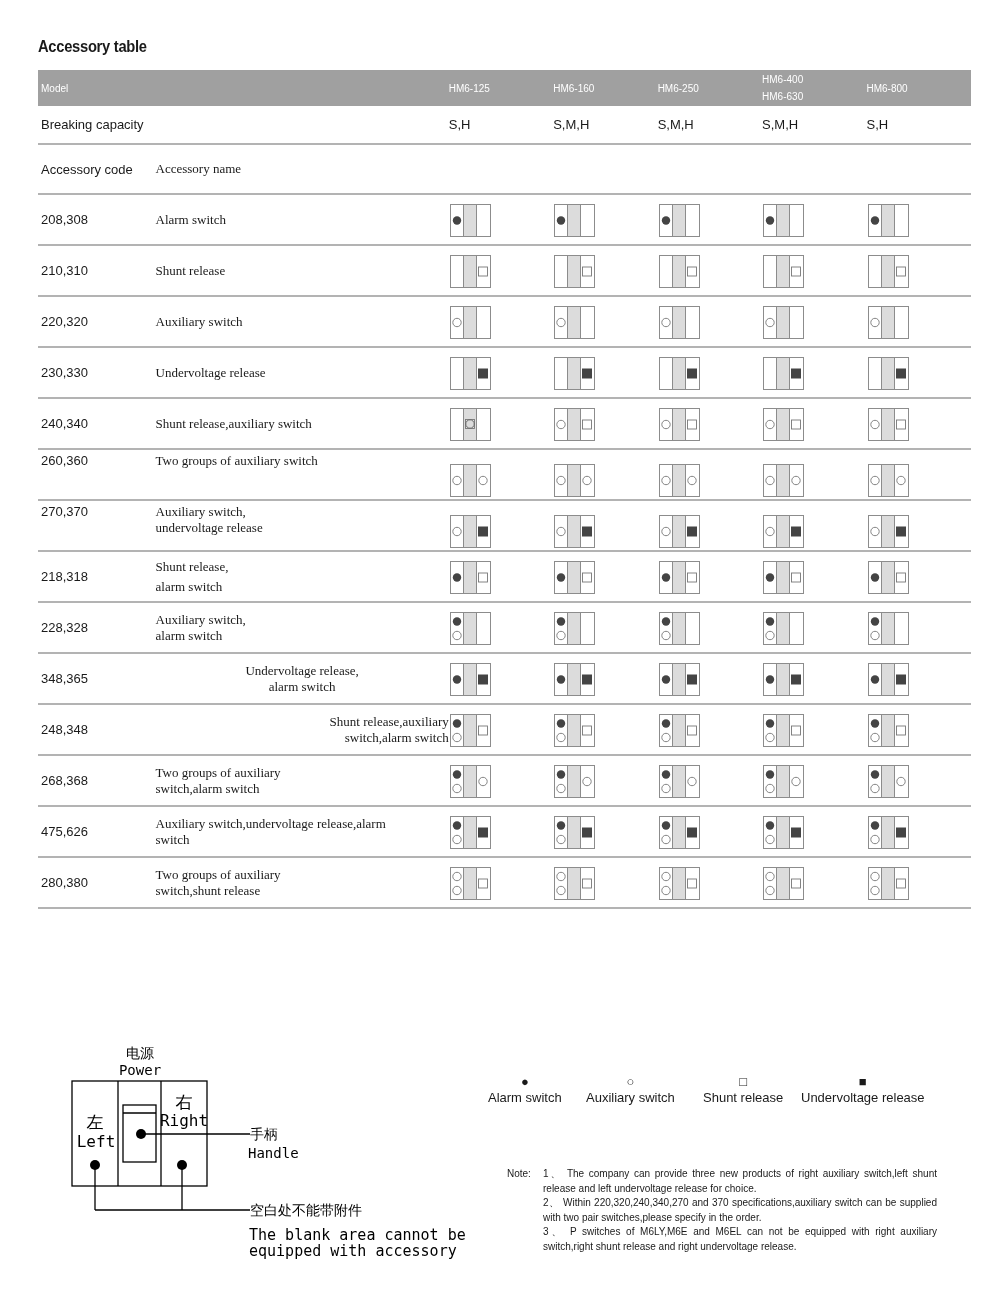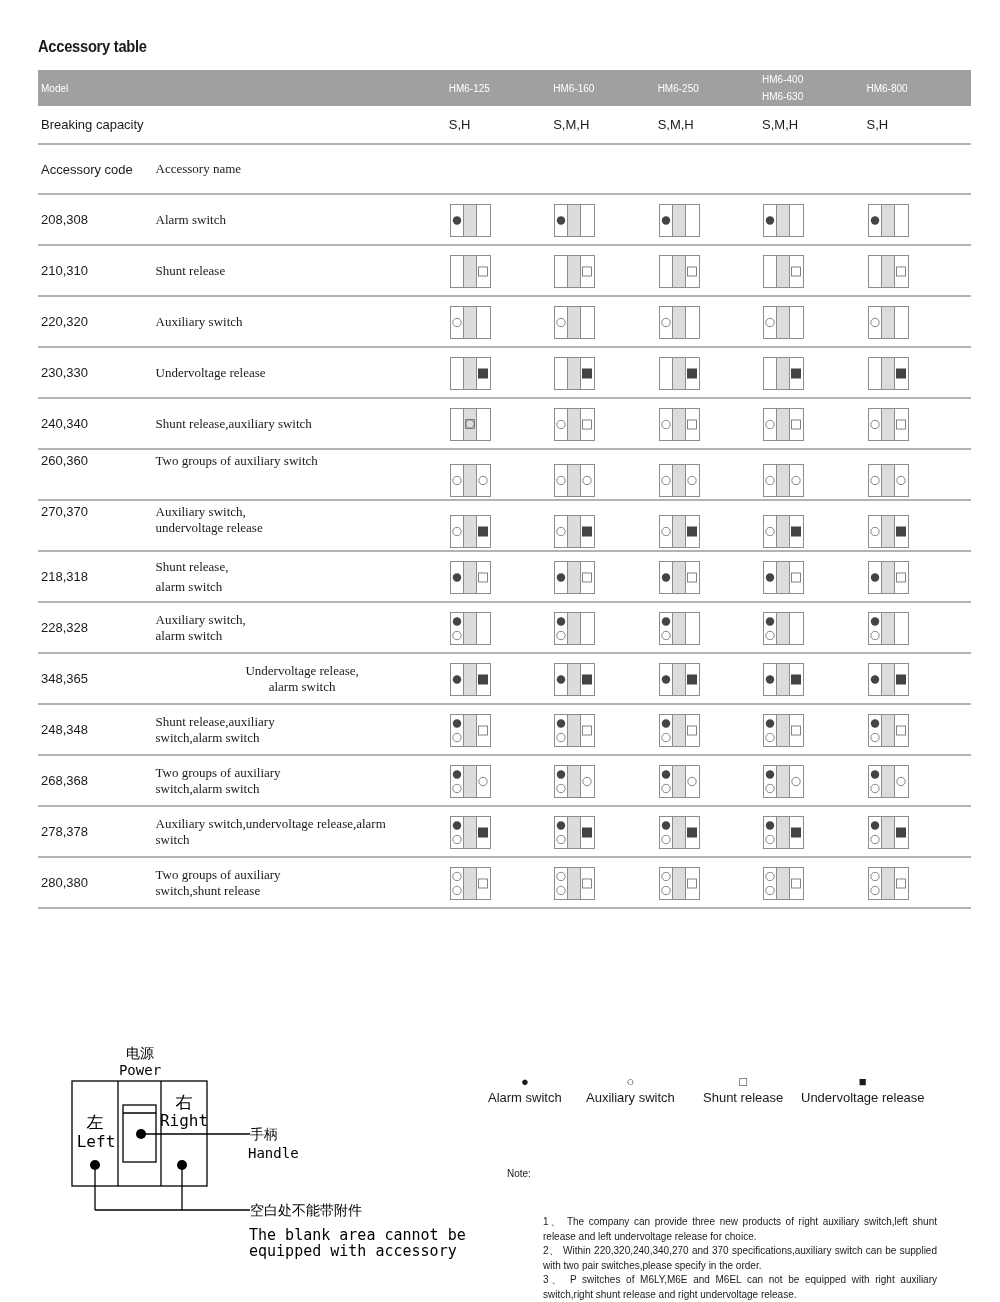--- a/index.html
+++ b/index.html
@@ -17,21 +17,21 @@
   td.c1 { width:292px;font-family:Liberation Serif, serif; }
   td.m { width:104px; }
   td.top { vertical-align:top !important; padding-top:3px !important; }
   .cell { position:relative; width:40px; height:32px; margin-left:1px; }
   .cell svg { display:block; }
   .legend { position:absolute; top:1074px; left:480px; width:460px; font-size:13px; }
   .leg-item { position:absolute; text-align:center; }
   .leg-sym { display:block; height:16px; font-size:13px; line-height:16px; }
   .note { position:absolute; left:507px; top:1167px; width:430px; font-size:10px; line-height:14.6px; text-align:justify; }
   .note .lbl { position:absolute; left:0; top:0; }
-  .note .items { margin-left:36px;margin-top:48px; }
+  .note .items { margin-left:36px; }
   .note .items div { text-align:justify; }
   .diag { position:absolute; left:60px; top:1040px; width:430px; height:230px; }
 </style>
 </head>
 <body>
 
 <div class="title">Accessory table</div>
 
 <table class="acc">
   <tbody id="tbody">
@@ -579,21 +579,21 @@
               <rect x="0.5" y="0.5" width="40" height="32" fill="#fff" stroke="#8c8c8c" stroke-width="1"></rect>
               <rect x="13.5" y="0.5" width="13" height="32" fill="#dcdcdc" stroke="#8c8c8c" stroke-width="1"></rect>
               <circle cx="7" cy="16.5" r="4.2" fill="#444444"></circle>
               <rect x="28" y="11.5" width="10" height="10" fill="#444444"></rect>
             </svg>
           </div>
         </td>
       </tr>
       <tr class="row r53">
         <td class="c0">248,348</td>
-        <td class="c1" style="white-space: pre-line; line-height: 16px;">Shunt release,auxiliary
+        <td class="c1" style="white-space: pre-line; line-height: 16px; text-align: right;">Shunt release,auxiliary
 switch,alarm switch</td>
         <td>
           <div class="cell">
             <svg width="41" height="33" viewBox="0 0 41 33">
               <rect x="0.5" y="0.5" width="40" height="32" fill="#fff" stroke="#8c8c8c" stroke-width="1"></rect>
               <rect x="13.5" y="0.5" width="13" height="32" fill="#dcdcdc" stroke="#8c8c8c" stroke-width="1"></rect>
               <circle cx="7" cy="9.5" r="4.2" fill="#444444"></circle>
               <circle cx="7" cy="23.5" r="4.2" fill="#fff" stroke="#777" stroke-width="0.9"></circle>
               <rect x="28.5" y="12" width="9" height="9" fill="#fff" stroke="#777" stroke-width="0.9"></rect>
             </svg>
@@ -698,21 +698,21 @@
               <rect x="0.5" y="0.5" width="40" height="32" fill="#fff" stroke="#8c8c8c" stroke-width="1"></rect>
               <rect x="13.5" y="0.5" width="13" height="32" fill="#dcdcdc" stroke="#8c8c8c" stroke-width="1"></rect>
               <circle cx="7" cy="9.5" r="4.2" fill="#444444"></circle>
               <circle cx="7" cy="23.5" r="4.2" fill="#fff" stroke="#777" stroke-width="0.9"></circle>
               <circle cx="33" cy="16.5" r="4.2" fill="#fff" stroke="#777" stroke-width="0.9"></circle>
             </svg>
           </div>
         </td>
       </tr>
       <tr class="row r53">
-        <td class="c0">278,378</td>
+        <td class="c0">475,626</td>
         <td class="c1" style="white-space: pre-line; line-height: 16px;">Auxiliary switch,undervoltage release,alarm
 switch</td>
         <td>
           <div class="cell">
             <svg width="41" height="33" viewBox="0 0 41 33">
               <rect x="0.5" y="0.5" width="40" height="32" fill="#fff" stroke="#8c8c8c" stroke-width="1"></rect>
               <rect x="13.5" y="0.5" width="13" height="32" fill="#dcdcdc" stroke="#8c8c8c" stroke-width="1"></rect>
               <circle cx="7" cy="9.5" r="4.2" fill="#444444"></circle>
               <circle cx="7" cy="23.5" r="4.2" fill="#fff" stroke="#777" stroke-width="0.9"></circle>
               <rect x="28" y="11.5" width="10" height="10" fill="#444444"></rect>

